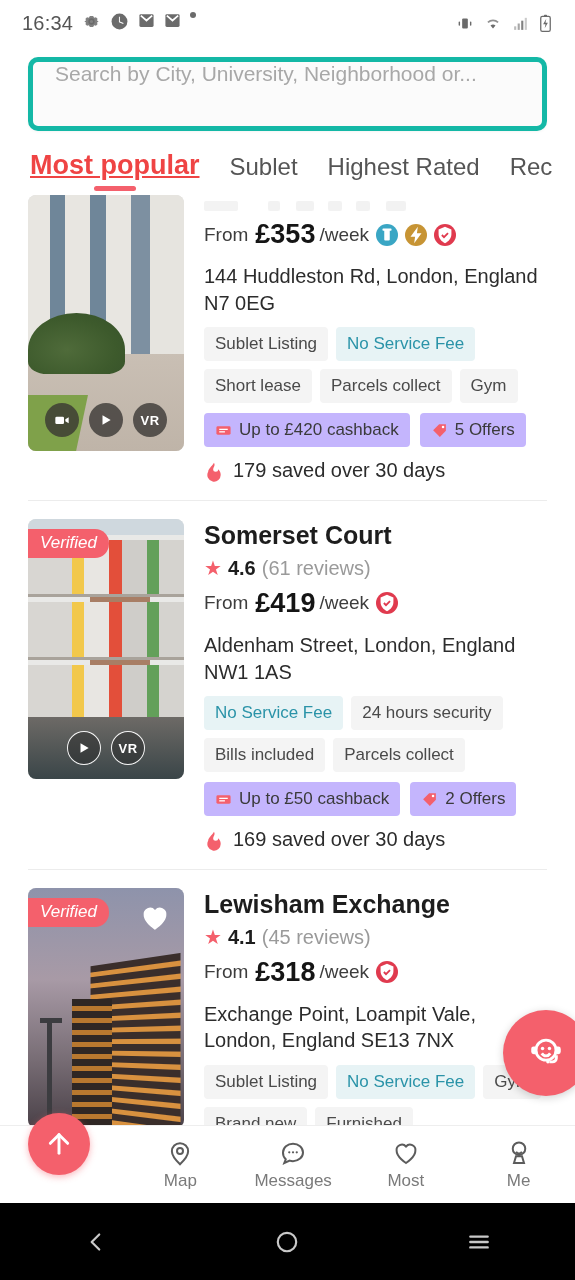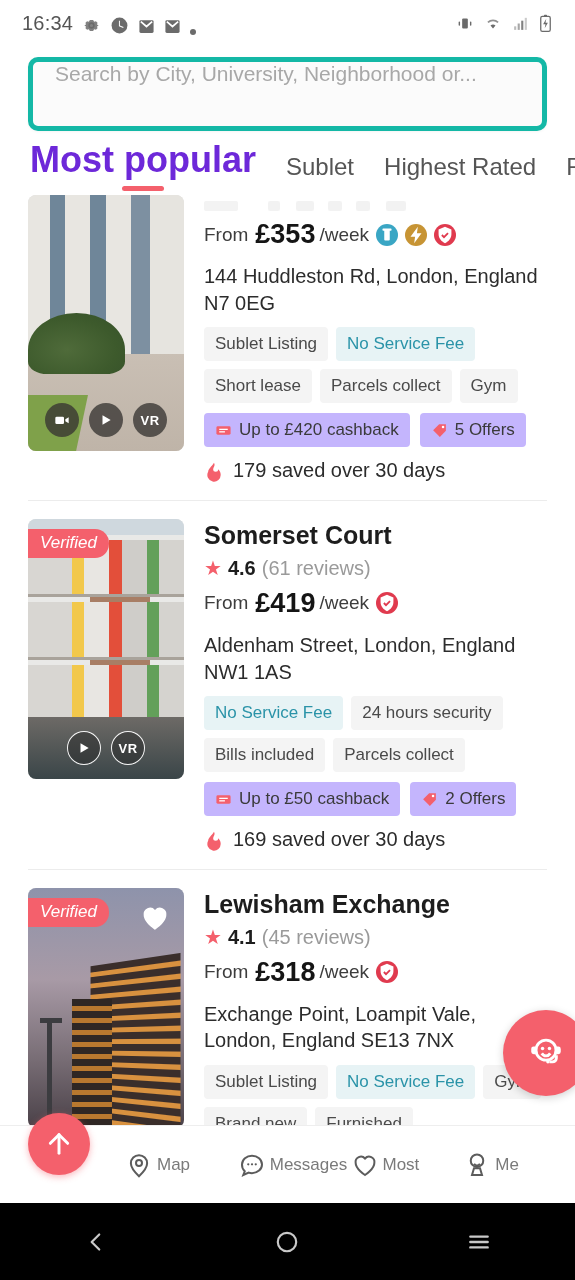--- a/index.html
+++ b/index.html
@@ -9,21 +9,21 @@
     font-family: "Liberation Sans", sans-serif;
     overflow: hidden;
   }
   .phone { position: relative; width: 575px; height: 1280px; background:#fff; }
 
   
   .statusbar {
     height: 46px; display: flex; align-items: center;
     padding: 0 22px; background: #fff;
   }
-  .sb-left { display:flex; align-items:flex-end; gap:9px; }
+  .sb-left { display:flex; align-items:flex-start; gap:9px; }
   .sb-time { font-size: 20px; color:#555; letter-spacing:0.2px; }
   .sb-right { margin-left:auto; display:flex; align-items:center; gap:8px; }
   .sb-ico { fill:#6b6b6b; display:block; }
   .sb-dot { width:6px; height:6px; border-radius:50%; background:#6b6b6b; }
 
   
   .search-wrap { padding: 11px 28px 0 28px; }
   .search-box {
     height: 74px; background:#fbfbfb; border:5px solid #14b8a6;
     border-radius: 10px; display:flex; align-items:flex-start;
@@ -37,21 +37,21 @@
   .search-box input::placeholder { color:#a8a8a8; }
 
   
   .tabs {
     display:flex; align-items:flex-end; gap:30px;
     padding: 22px 0 0 30px; height: 64px; overflow:hidden;
     white-space:nowrap;
   }
   .tab { position:relative; padding-bottom: 14px; flex:0 0 auto; }
   .tab .lbl { font-size: 24px; color:#555; }
-  .tab.active .lbl { font-size: 36px; font-weight:bold; color:#6d28d9; }
+  .tab.active .lbl { font-size: 27px; font-weight:bold; color:#ef4444;text-decoration:underline; }
   .tab.active .bar {
     position:absolute; left:50%; transform:translateX(-50%);
     bottom:4px; width:42px; height:5px; border-radius:3px; background:#f4606c;
   }
 
   
   .list { position:relative; }
   .card { display:flex; padding: 0 28px; gap: 20px; }
   .divider { height:1px; background:#ececec; margin: 18px 28px; }
 
@@ -165,21 +165,21 @@
     background:#fff; border-top:1px solid #eee;
     display:flex; align-items:center; z-index:50;
   }
   .fab {
     position:absolute; left:28px; top:-13px;
     width:62px; height:62px; border-radius:50%; background:#f4606c;
     display:flex; align-items:center; justify-content:center;
     box-shadow:0 2px 7px rgba(244,96,108,0.45);
   }
   .navitems { margin-left:124px; flex:1; display:flex; }
-  .navitem { flex:1; display:flex; flex-direction:row; align-items:center; gap:3px; }
+  .navitem { flex:1; display:flex; flex-direction:column; align-items:center; gap:3px; }
   .navitem .nlbl { font-size:17px; color:#7a7a7a; }
 
   
   .androidnav {
     position:absolute; left:0; right:0; bottom:0; height:77px; background:#000;
     display:flex; align-items:center; justify-content:space-around; z-index:60;
   }
   .androidnav .an { width:64px; height:44px; display:flex; align-items:center; justify-content:center; }
 </style>
 </head>

